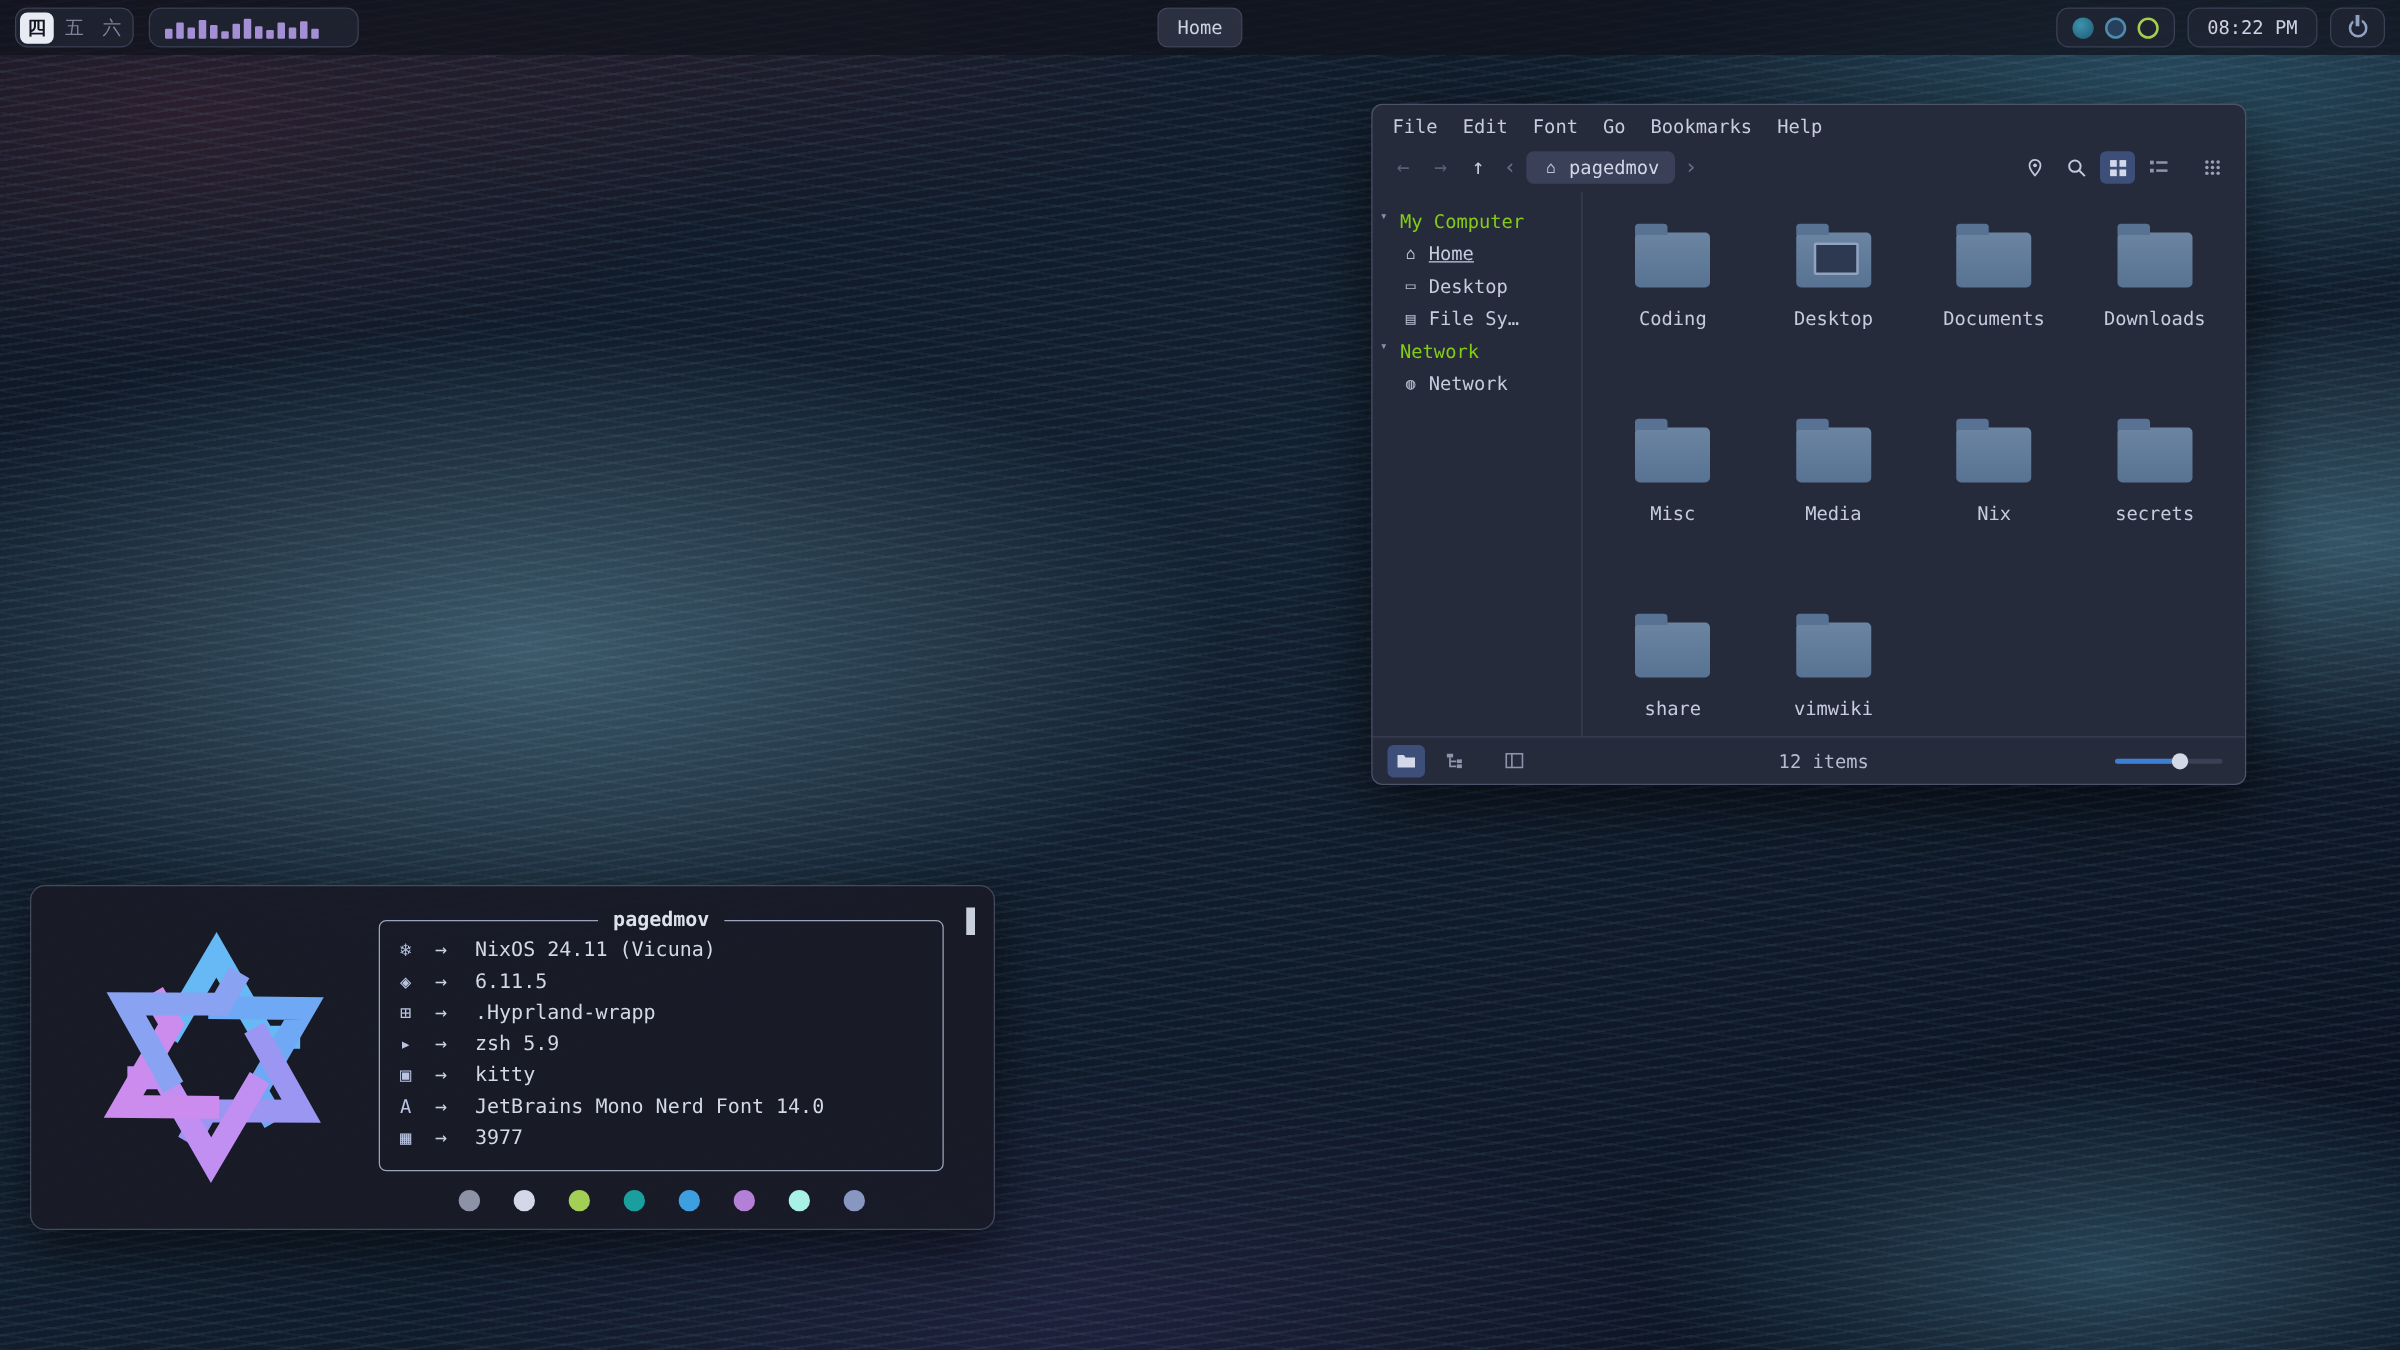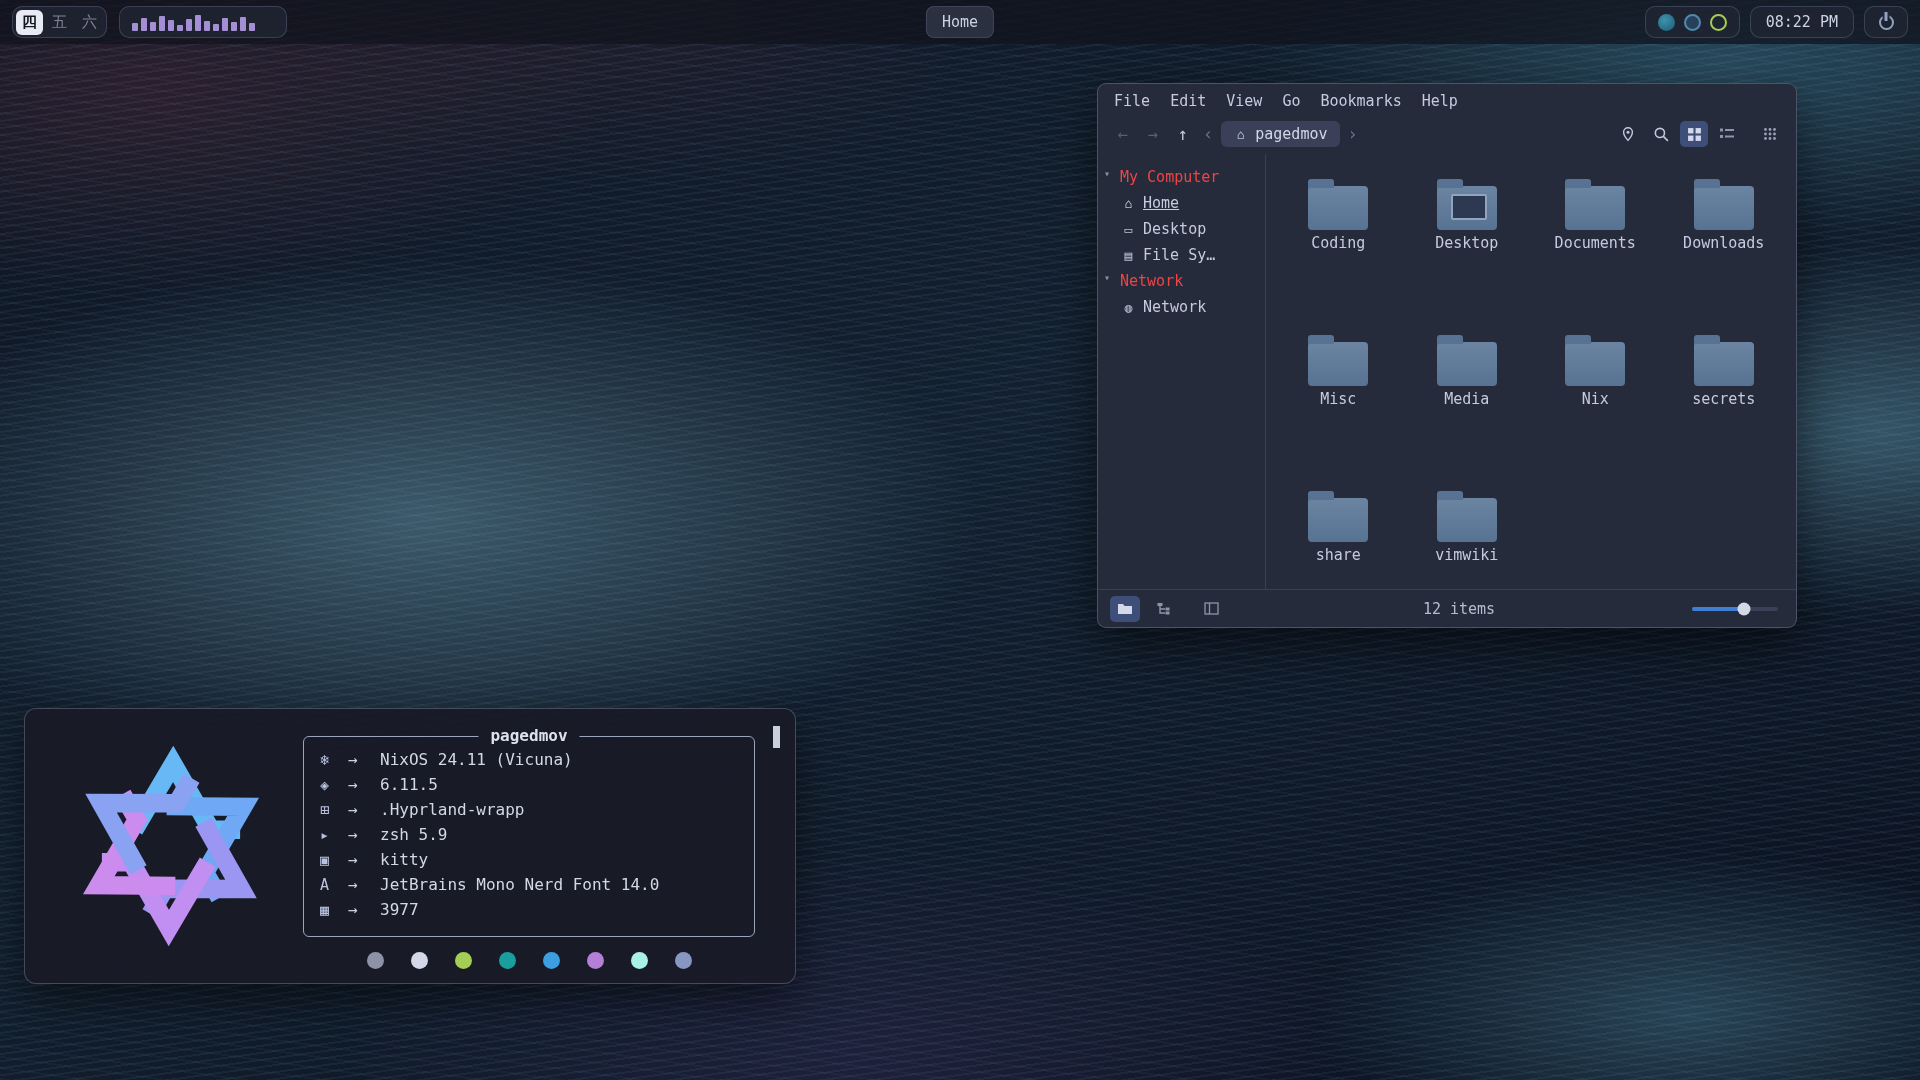--- a/index.html
+++ b/index.html
@@ -62,33 +62,33 @@
   .crumb-chevron{color:#6a7188;font-size:17px;padding:0 3px}
   .path-pill{display:flex;align-items:center;gap:7px;background:#3a4058;border:none;border-radius:6px;
     padding:4px 12px;color:#d2d7e8;font:15px "DejaVu Sans Mono","DejaVu Sans",monospace;cursor:pointer}
   .spacer{flex:1}
   .tool-ic-btn{background:none;border:none;width:28px;height:26px;display:grid;place-items:center;
     border-radius:5px;cursor:pointer}
   .tool-ic-btn.active{background:#3d4f78}
   .tool-ic-btn.edge{margin-left:10px}
   .fm-body{flex:1;display:flex;min-height:0}
   .fm-side{width:168px;border-right:1px solid #3a4054;padding-top:10px;font-size:15px}
-  .side-header{display:flex;align-items:flex-start;gap:6px;padding:4px 6px;cursor:pointer;color:#ef4444}
+  .side-header{display:flex;align-items:flex-start;gap:6px;padding:4px 6px;cursor:pointer;color:#84cc16}
   .tri{color:#8a90a6;font-size:10px;width:10px}
   .tri::before{content:"▾"}
   .side-item{display:flex;align-items:center;gap:7px;padding:4px 6px 4px 23px;cursor:pointer}
   .side-ic{width:15px;text-align:center;color:#b9c0d4;font-size:13px}
   .ic-home::before{content:"⌂"}
   .ic-monitor::before{content:"▭"}
   .ic-drive::before{content:"▤"}
   .ic-globe::before{content:"◍"}
   .side-item.selected .side-label{text-decoration:underline}
   .fm-main{flex:1;display:grid;grid-template-columns:repeat(4,1fr);grid-auto-rows:156px;
     padding:24px 8px 0;align-content:start;overflow:hidden}
-  .folder-cell{display:flex;flex-direction:column;align-items:center;gap:4px;cursor:pointer}
+  .folder-cell{display:flex;flex-direction:column;align-items:center;gap:16px;cursor:pointer}
   .folder-icon{width:60px;height:44px;background:linear-gradient(180deg,#6a84a1,#587293);
     border-radius:4px;position:relative;margin-top:8px}
   .folder-icon::before{content:"";position:absolute;top:-7px;left:0;width:26px;height:9px;
     background:#587293;border-radius:3px 3px 0 0}
   .folder-icon.screen::after{content:"";position:absolute;left:14px;top:8px;width:32px;height:22px;
     background:#2c3950;border:2px solid #90a4c0;border-radius:2px}
   .folder-label{font-size:15px;color:#c6cbdd}
   .fm-status{height:38px;border-top:1px solid #3a4054;display:flex;align-items:center;padding:0 12px;gap:8px}
   .status-btn{width:30px;height:26px;border:none;border-radius:5px;background:transparent;
     display:grid;place-items:center;cursor:pointer}
@@ -156,21 +156,21 @@
     <button class="pill power-pill">
       <span class="power-ic"></span>
     </button>
   </div>
 </div>
 
 <div class="fm">
   <div class="fm-menubar">
       <button class="menu-item">File</button>
       <button class="menu-item">Edit</button>
-      <button class="menu-item">View</button>
+      <button class="menu-item">Font</button>
       <button class="menu-item">Go</button>
       <button class="menu-item">Bookmarks</button>
       <button class="menu-item">Help</button>
     </div>
 
   <div class="fm-toolbar">
     <button class="nav-btn dim">←</button>
     <button class="nav-btn dim">→</button>
     <button class="nav-btn">↑</button>
     <span class="crumb-chevron">‹</span>

